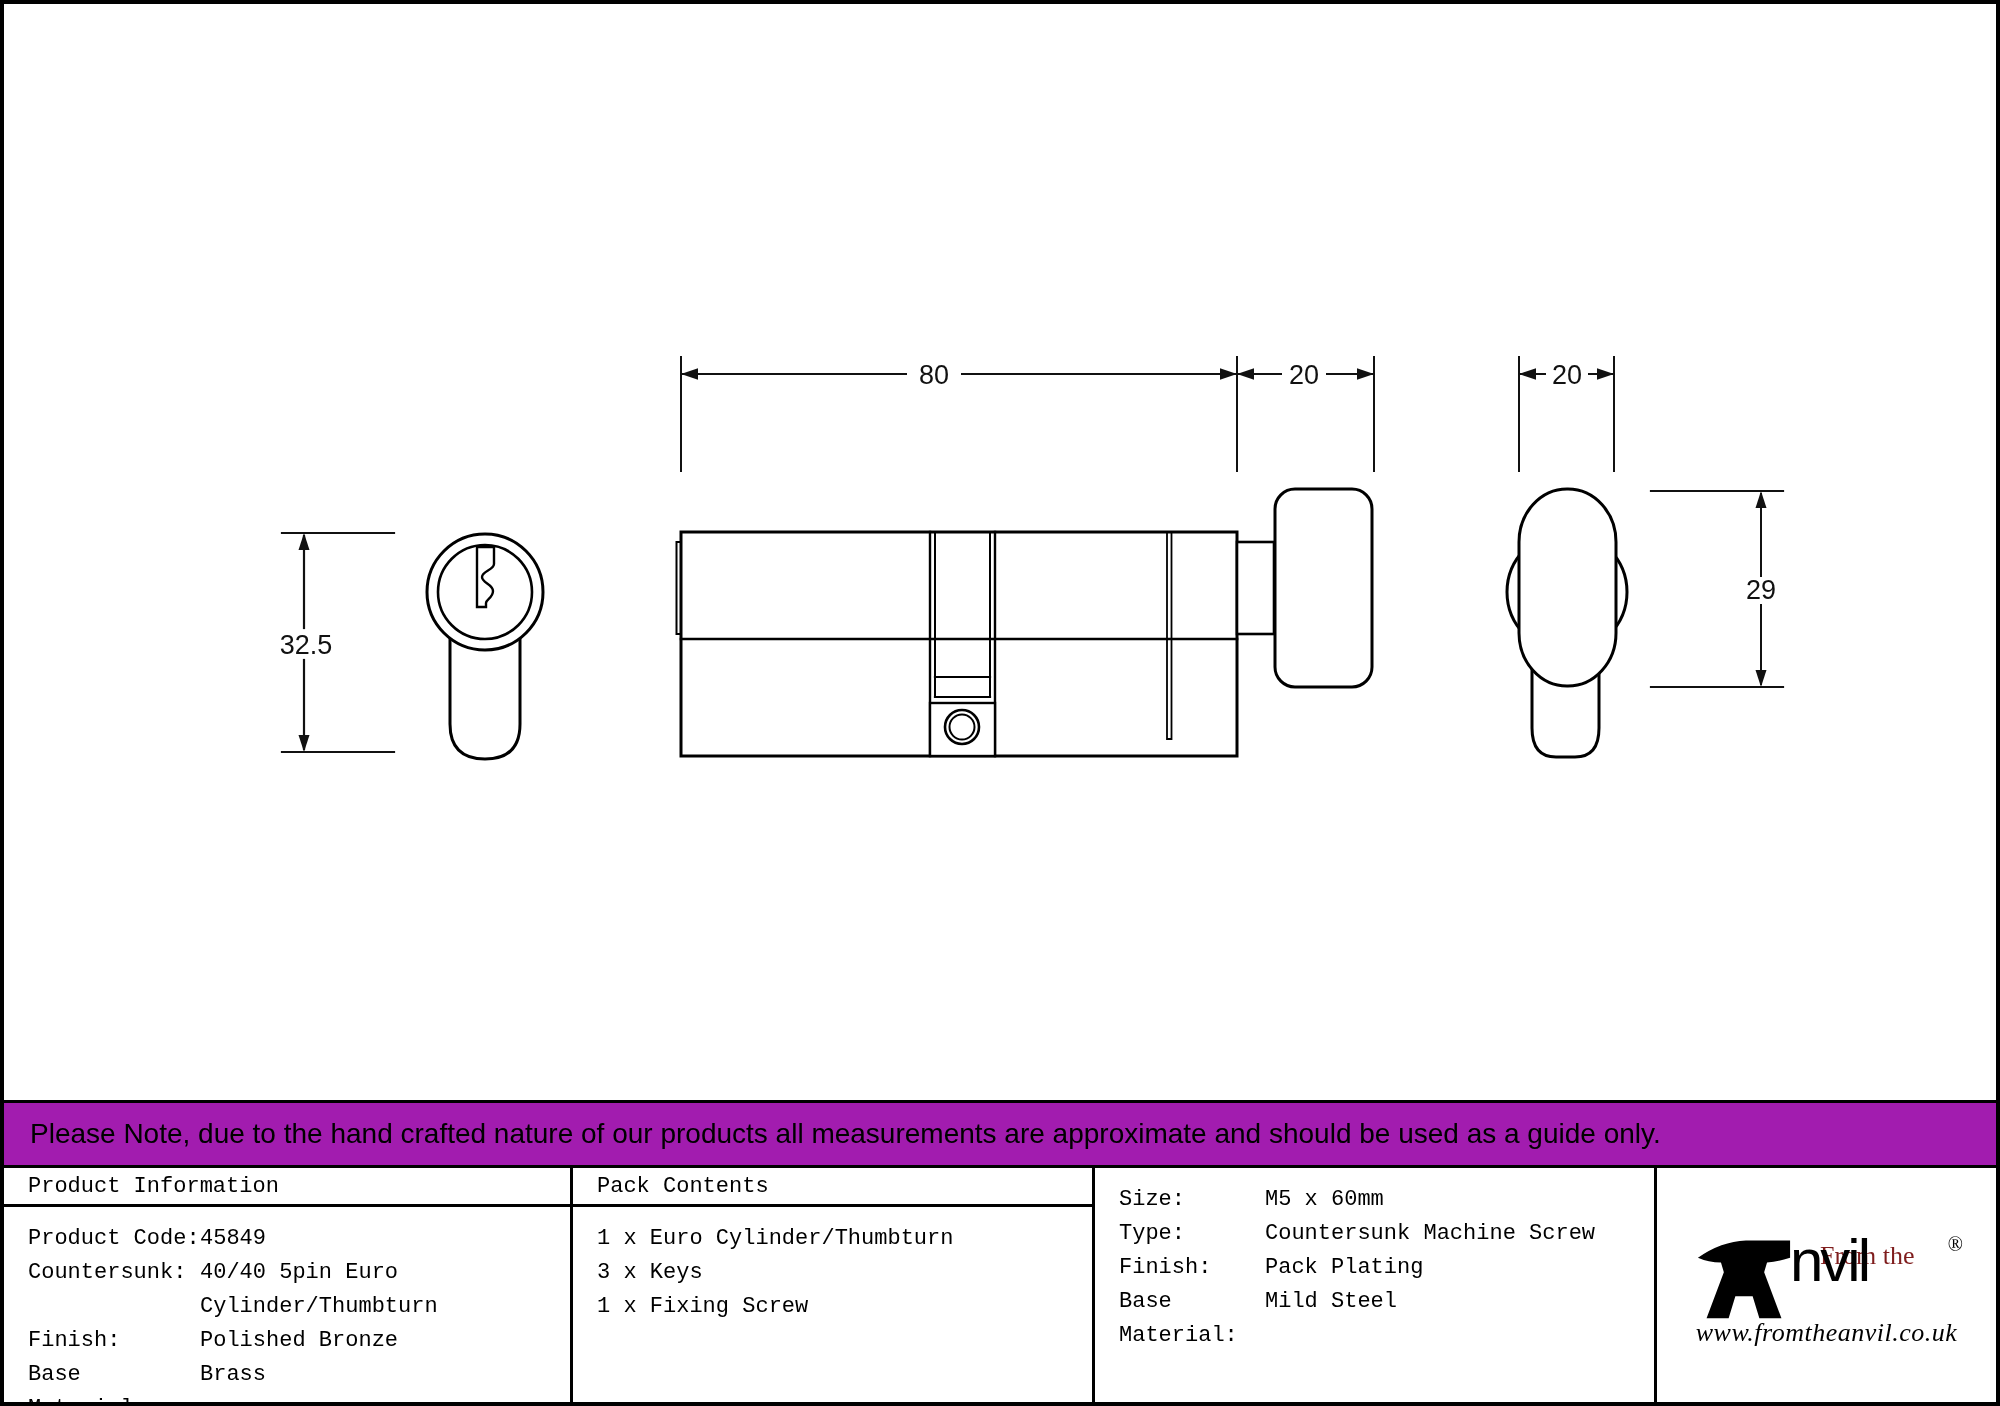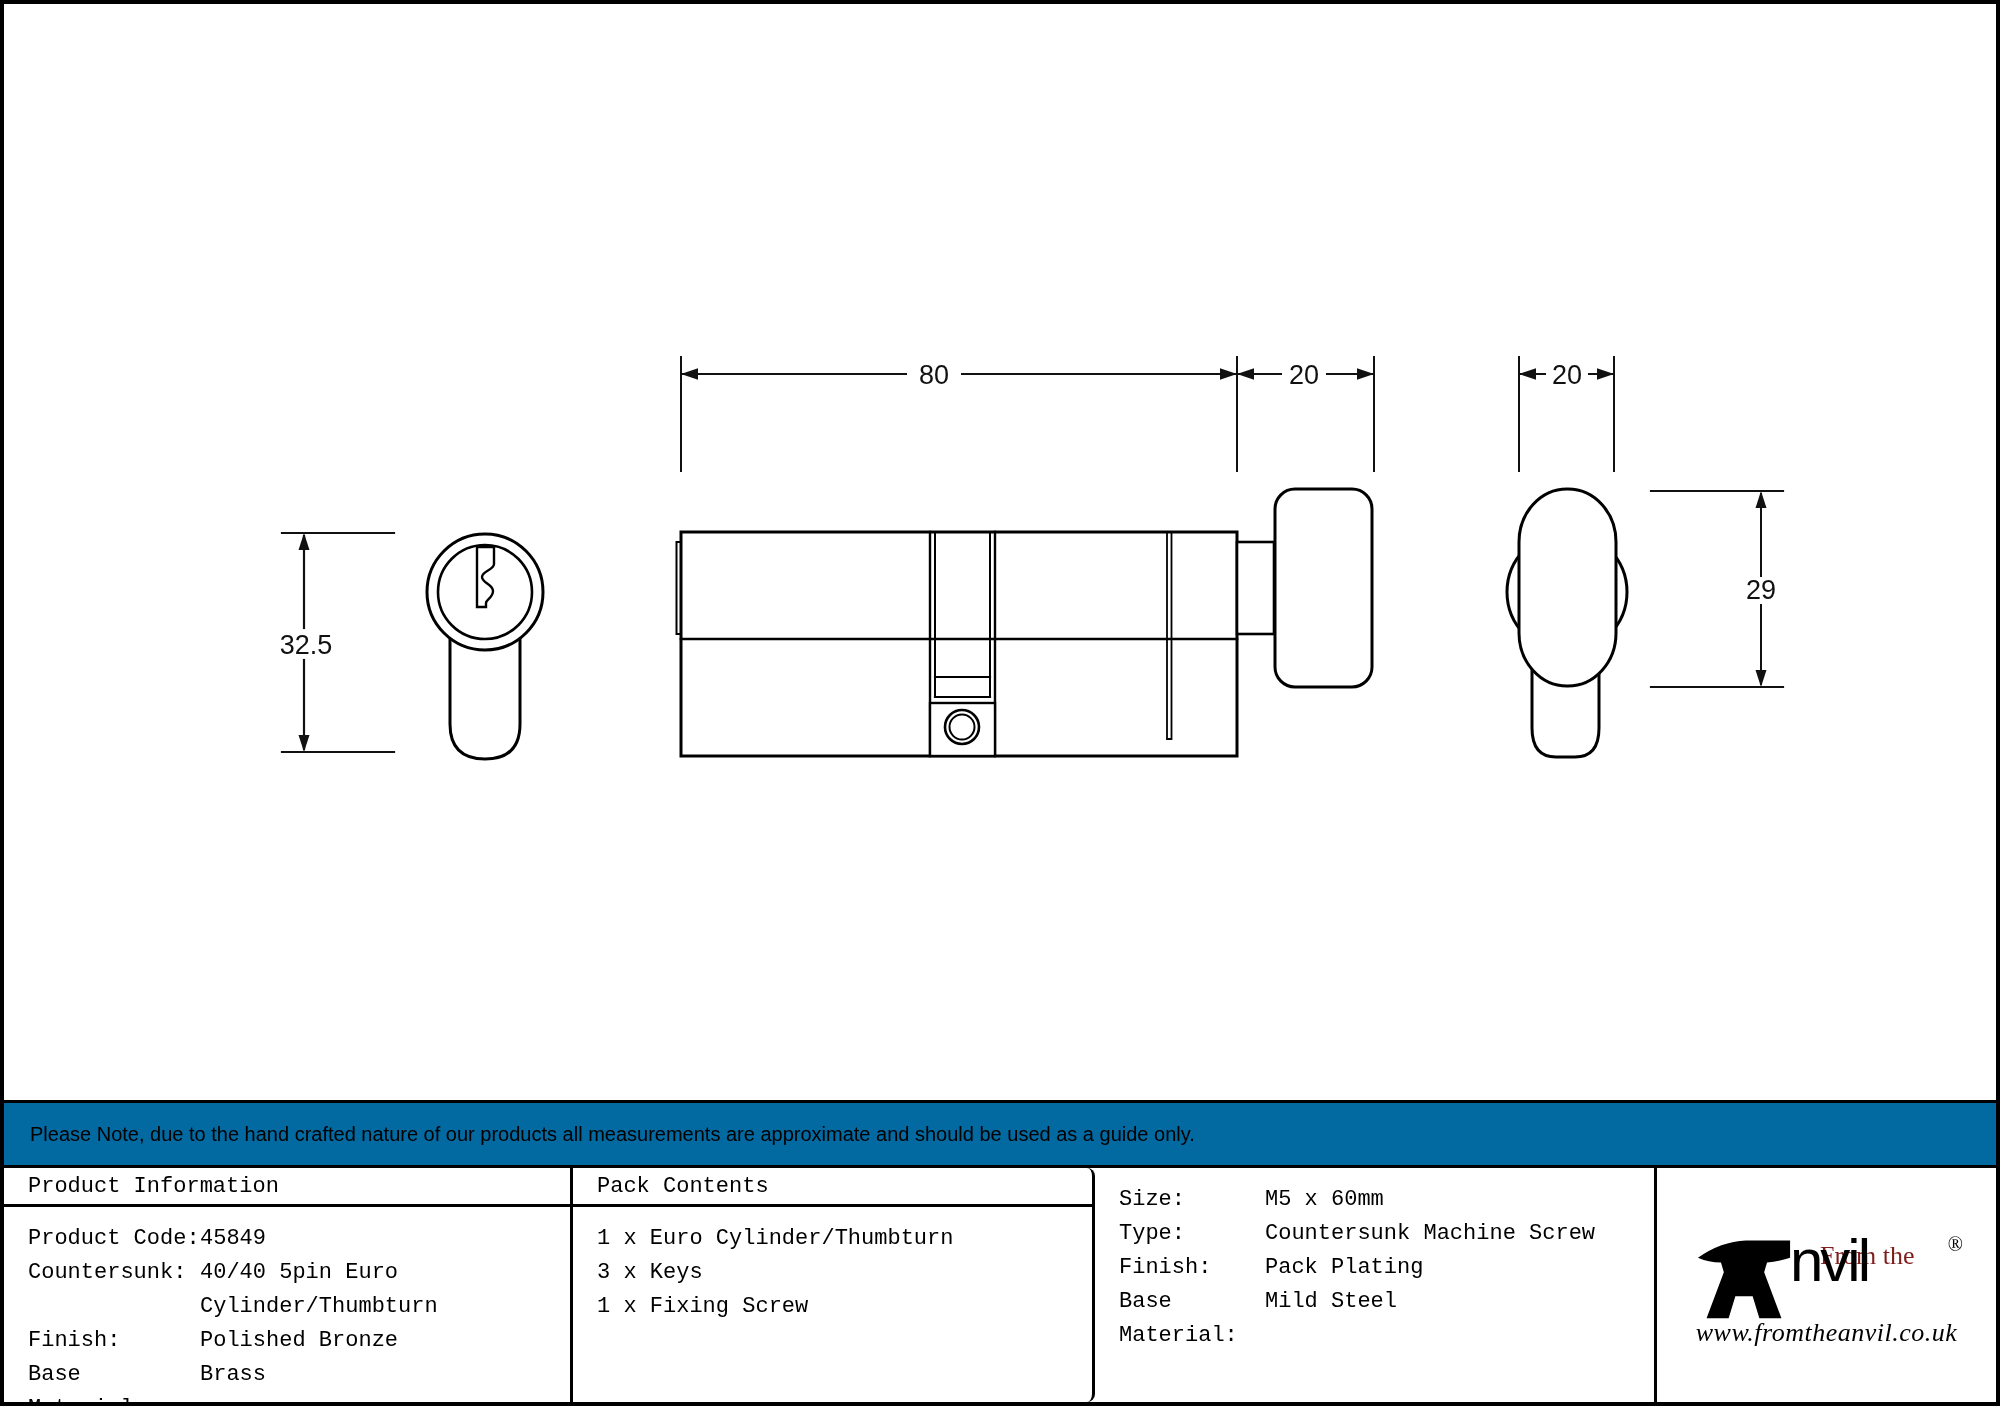--- a/index.html
+++ b/index.html
@@ -8,30 +8,30 @@
   #sheet {
     position:relative; width:2000px; height:1406px;
     background:#ffffff; border:4px solid #000; overflow:hidden;
   }
   #drawing { position:absolute; left:0; top:0; }
   .dim-label { font-family:"Liberation Sans", sans-serif; font-size:27px; fill:#111; text-anchor:middle; }
   #note-bar {
     position:absolute; left:0; right:0; top:1096px; height:68px;
     border-top:3px solid #000; border-bottom:3px solid #000;
     display:flex; align-items:center; padding-left:26px;
-    font-size:20px; color:#000; background:#0369a1;
+    font-size:28px; color:#000; background:#a21caf;
   }
   #spec-table {
     position:absolute; left:0; right:0; top:1164px; bottom:0;
     display:flex; background:#fff; font-size:22px; color:#000;
   }
   .t-col { height:100%; }
   .t-col.b-r { border-right:3px solid #000;font-family:Liberation Mono, monospace; }
   .col-1 { width:569px; }
-  .col-2 { width:522px;border-radius:8px; }
+  .col-2 { width:522px; }
   .col-3 { width:562px; }
   .col-4 { flex:1; display:flex; align-items:center; justify-content:center; }
   .t-head {
     height:39px; border-bottom:3px solid #000;
     display:flex; align-items:center; padding-left:24px;
   }
   .t-body { padding:15px 0 0 24px; }
   .t-row { display:flex; line-height:34px; }
   .t-row .lbl { flex:0 0 auto; }
   .col-1 .lbl { width:172px; }

